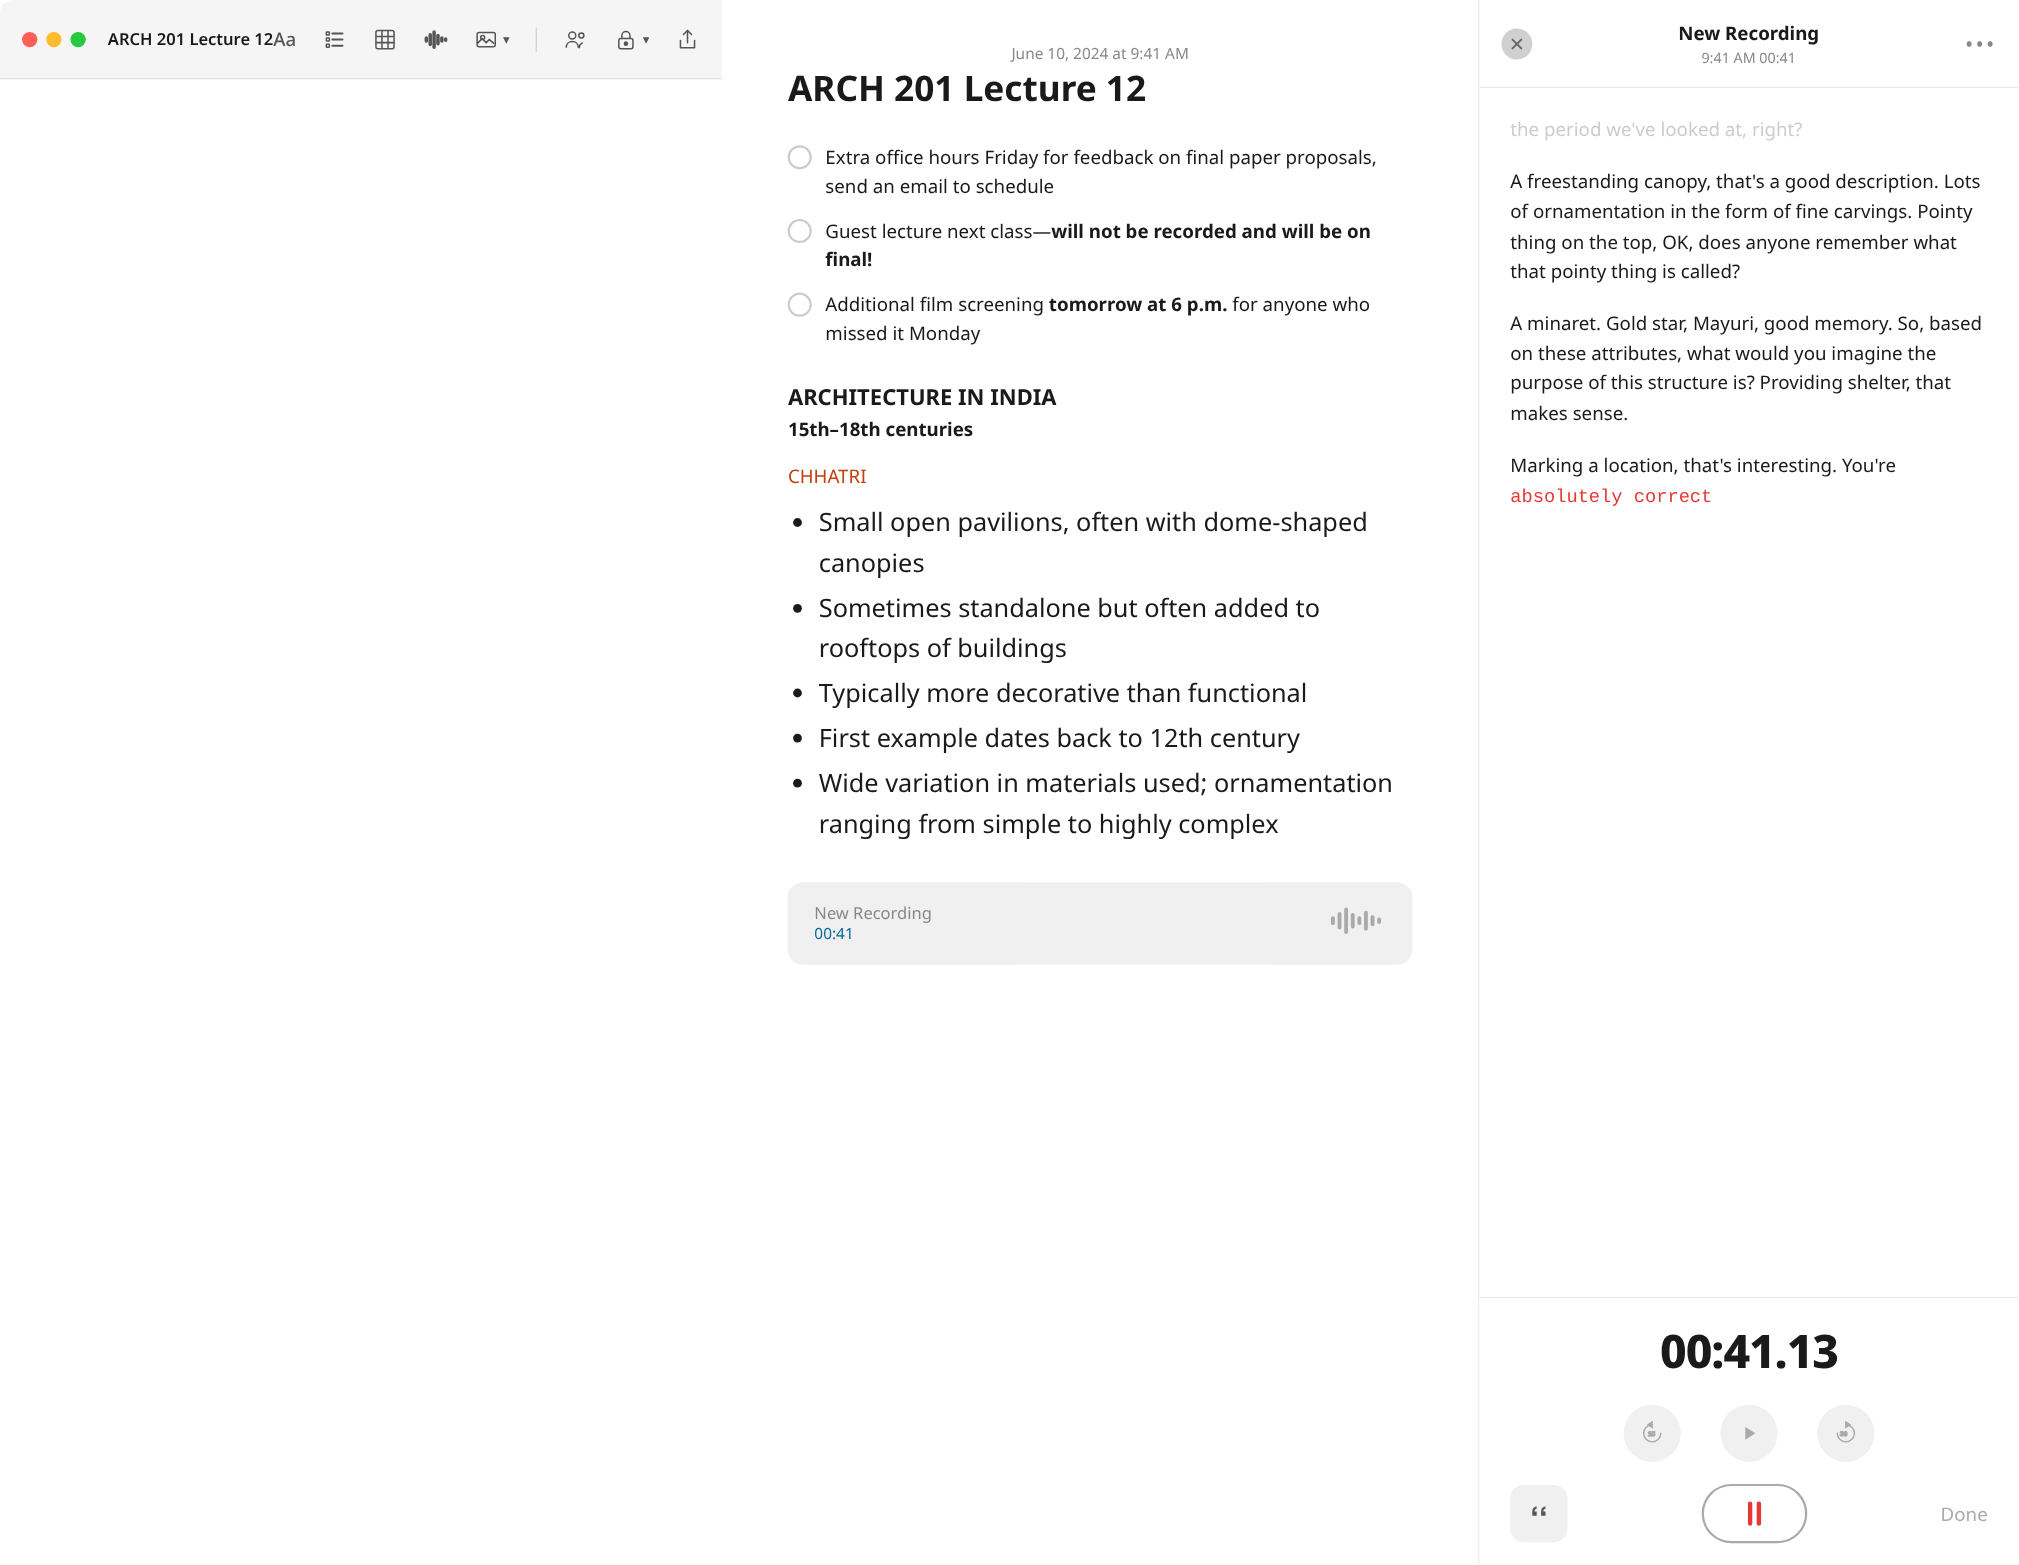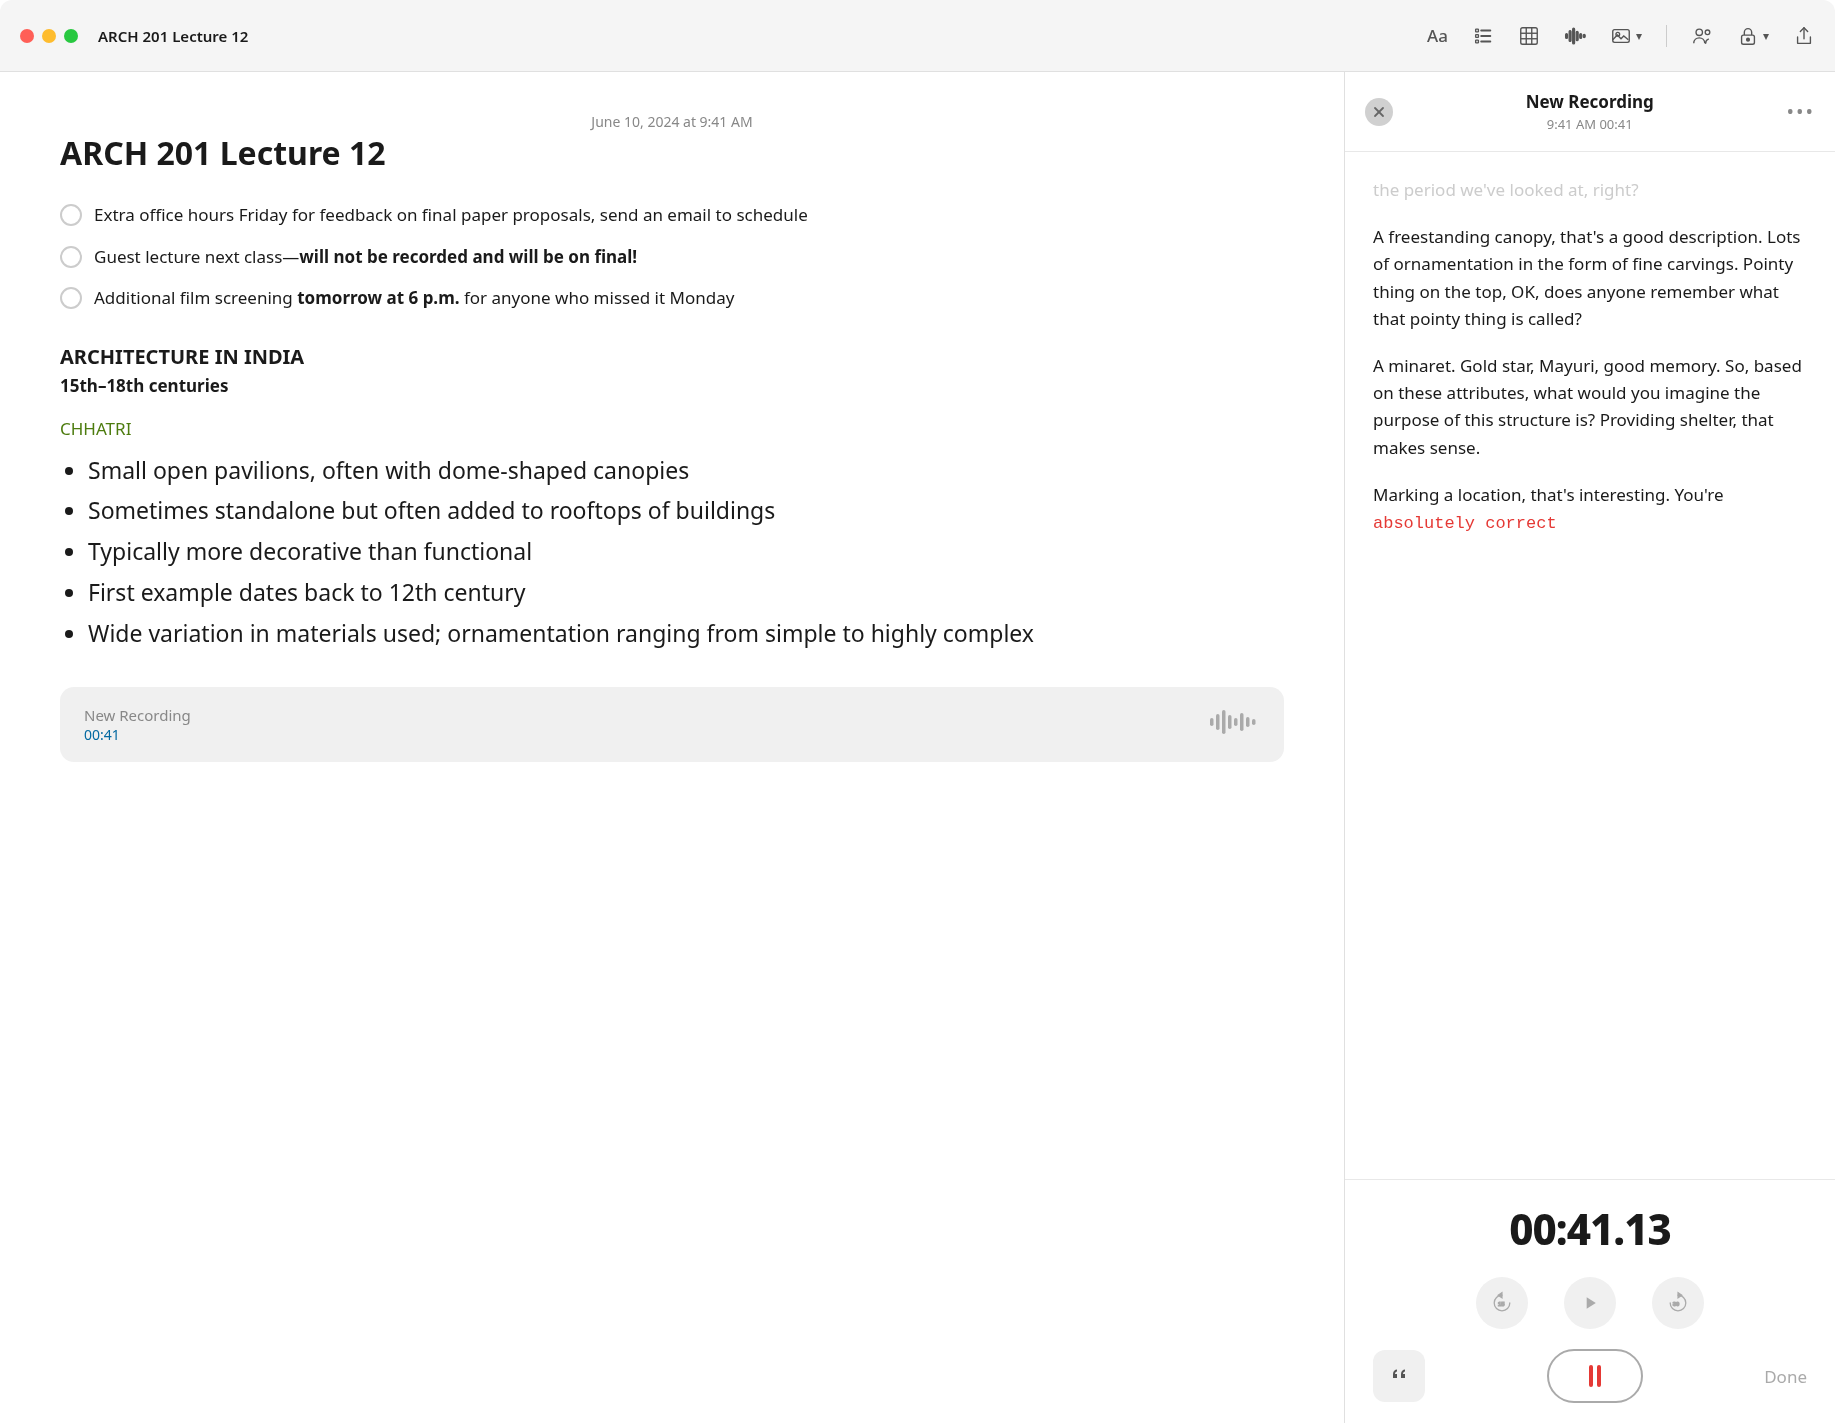--- a/index.html
+++ b/index.html
@@ -16,21 +16,21 @@
       overflow: hidden;
     }
 
     .app-window {
       width: 1835px;
       height: 1423px;
       background: #ffffff;
       border-radius: 12px;
       overflow: hidden;
       display: flex;
-      flex-direction: column;
+      flex-direction: row;
     }
 
     
     .title-bar {
       display: flex;
       align-items: center;
       padding: 0 20px;
       height: 72px;
       background: #f5f5f5;
       border-bottom: 1px solid #e0e0e0;
@@ -147,21 +147,21 @@
 
     .section-subheading {
       font-size: 17px;
       font-weight: 700;
       color: #1a1a1a;
       margin-bottom: 20px;
     }
 
     .subsection-title {
       font-size: 17px;
-      color: #4d7c0f;
+      color: #c2410c;
       margin-top: 20px;
       margin-bottom: 12px;
     }
 
     .bullet-list {
       list-style: disc;
       padding-left: 28px;
     }
 
     .bullet-list li {

